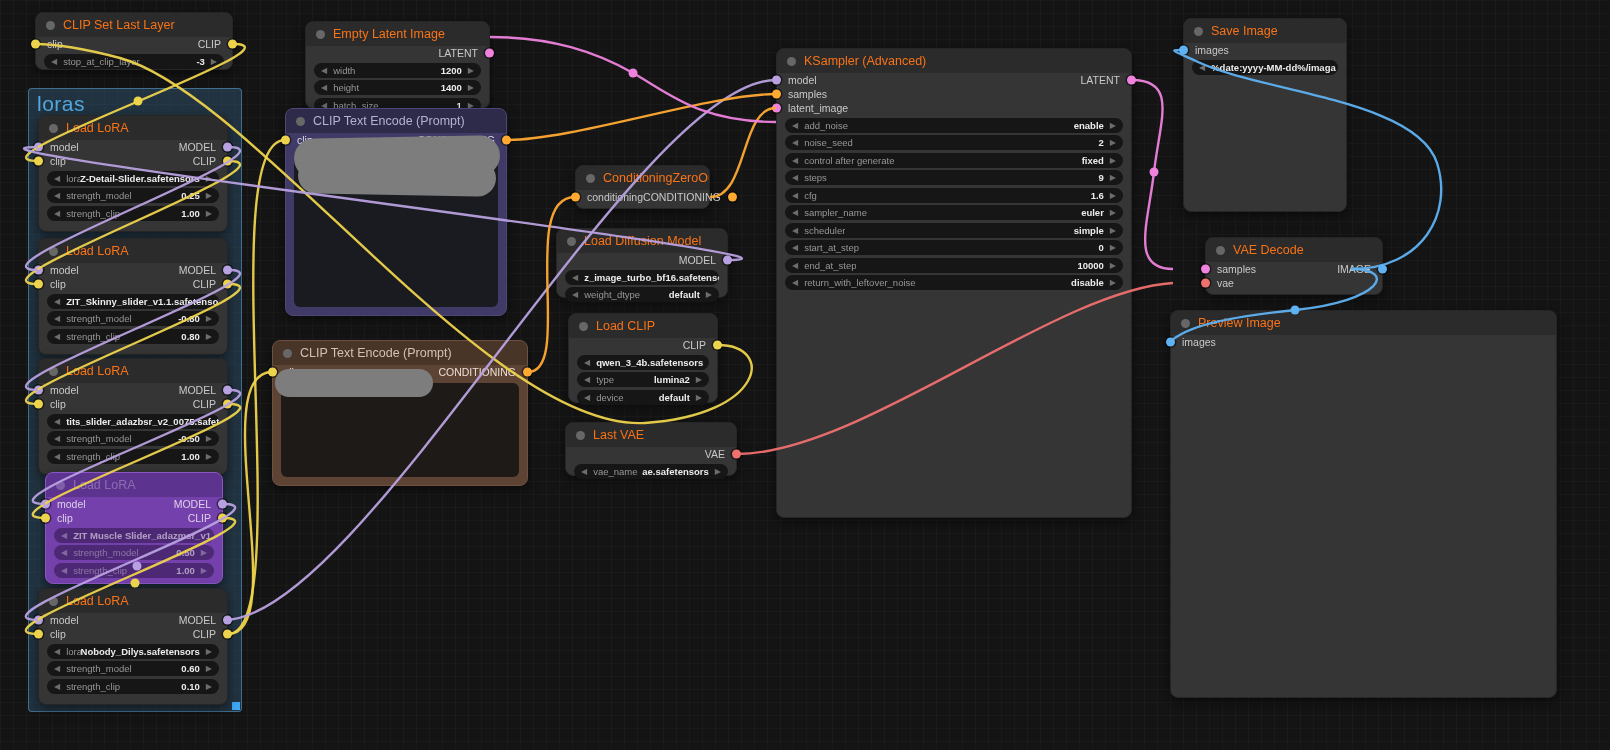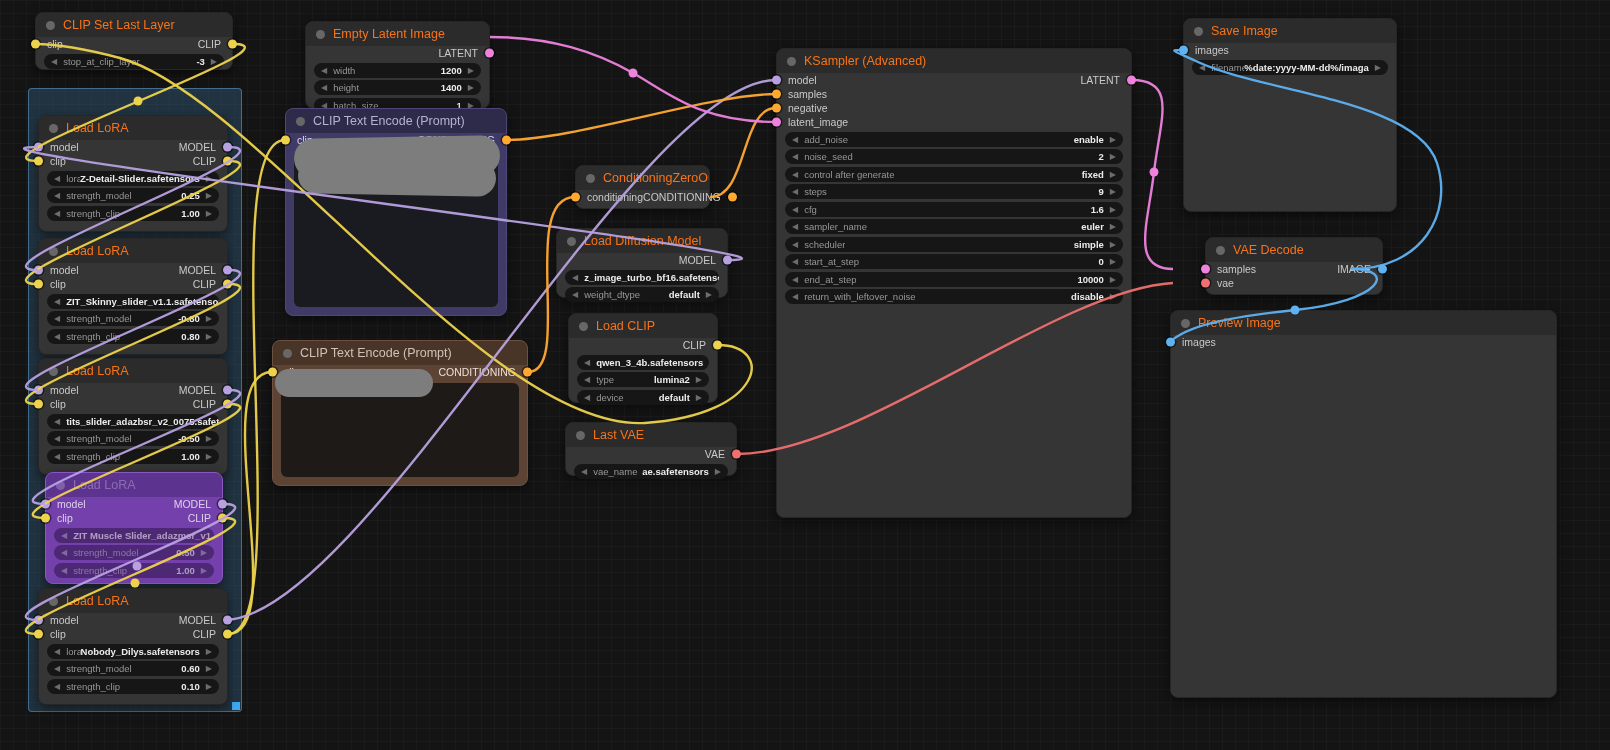--- a/index.html
+++ b/index.html
@@ -53,20 +53,21 @@
   
   #wires{position:absolute;left:0;top:0;z-index:3;pointer-events:none;}
   #wires path{fill:none;stroke-width:2.4px;opacity:.95;}
 </style>
 </head>
 <body>
 
 <div id="canvas">
 
   <div class="group" style="left:28px;top:88px;width:212px;height:622px;">
+    <div class="group-title">loras</div>
     <div class="group-handle"></div>
   </div>
 
   <div class="node" style="left:35px;top:12px;width:198px;height:58px;">
       <div class="node-title">
         <span class="title-dot"></span>
         <span class="title-text">CLIP Set Last Layer</span>
       </div>
       <div class="slot-row">
         <span class="slot in">
@@ -482,27 +483,20 @@
       </div>
       <div class="slot-row">
         <span class="slot in">
           <span class="slot-dot" style="background: rgb(255, 169, 49);"></span>
           <span class="slot-label">samples</span>
         </span>
         <span class="slot out"></span>
       </div>
       <div class="slot-row">
         <span class="slot in">
-          <span class="slot-dot" style="background: rgb(255, 169, 49);"></span>
-          <span class="slot-label">negative</span>
-        </span>
-        <span class="slot out"></span>
-      </div>
-      <div class="slot-row">
-        <span class="slot in">
           <span class="slot-dot" style="background: rgb(238, 130, 221);"></span>
           <span class="slot-label">latent_image</span>
         </span>
         <span class="slot out"></span>
       </div>
       <div class="widget">
         <span class="warrow">◀</span>
         <span class="wlabel">add_noise</span>
         <span class="wvalue">enable</span>
         <span class="warrow">▶</span>
@@ -556,21 +550,21 @@
         <span class="warrow">▶</span>
       </div>
       <div class="widget">
         <span class="warrow">◀</span>
         <span class="wlabel">return_with_leftover_noise</span>
         <span class="wvalue">disable</span>
         <span class="warrow">▶</span>
       </div>
     </div>
 
-  <div class="node" style="left:1183px;top:18px;width:214px;height:194px;">
+  <div class="node" style="left:1183px;top:18px;width:164px;height:194px;">
       <div class="node-title">
         <span class="title-dot"></span>
         <span class="title-text">Save Image</span>
       </div>
       <div class="slot-row">
         <span class="slot in">
           <span class="slot-dot" style="background: rgb(95, 178, 242);"></span>
           <span class="slot-label">images</span>
         </span>
         <span class="slot out"></span>

